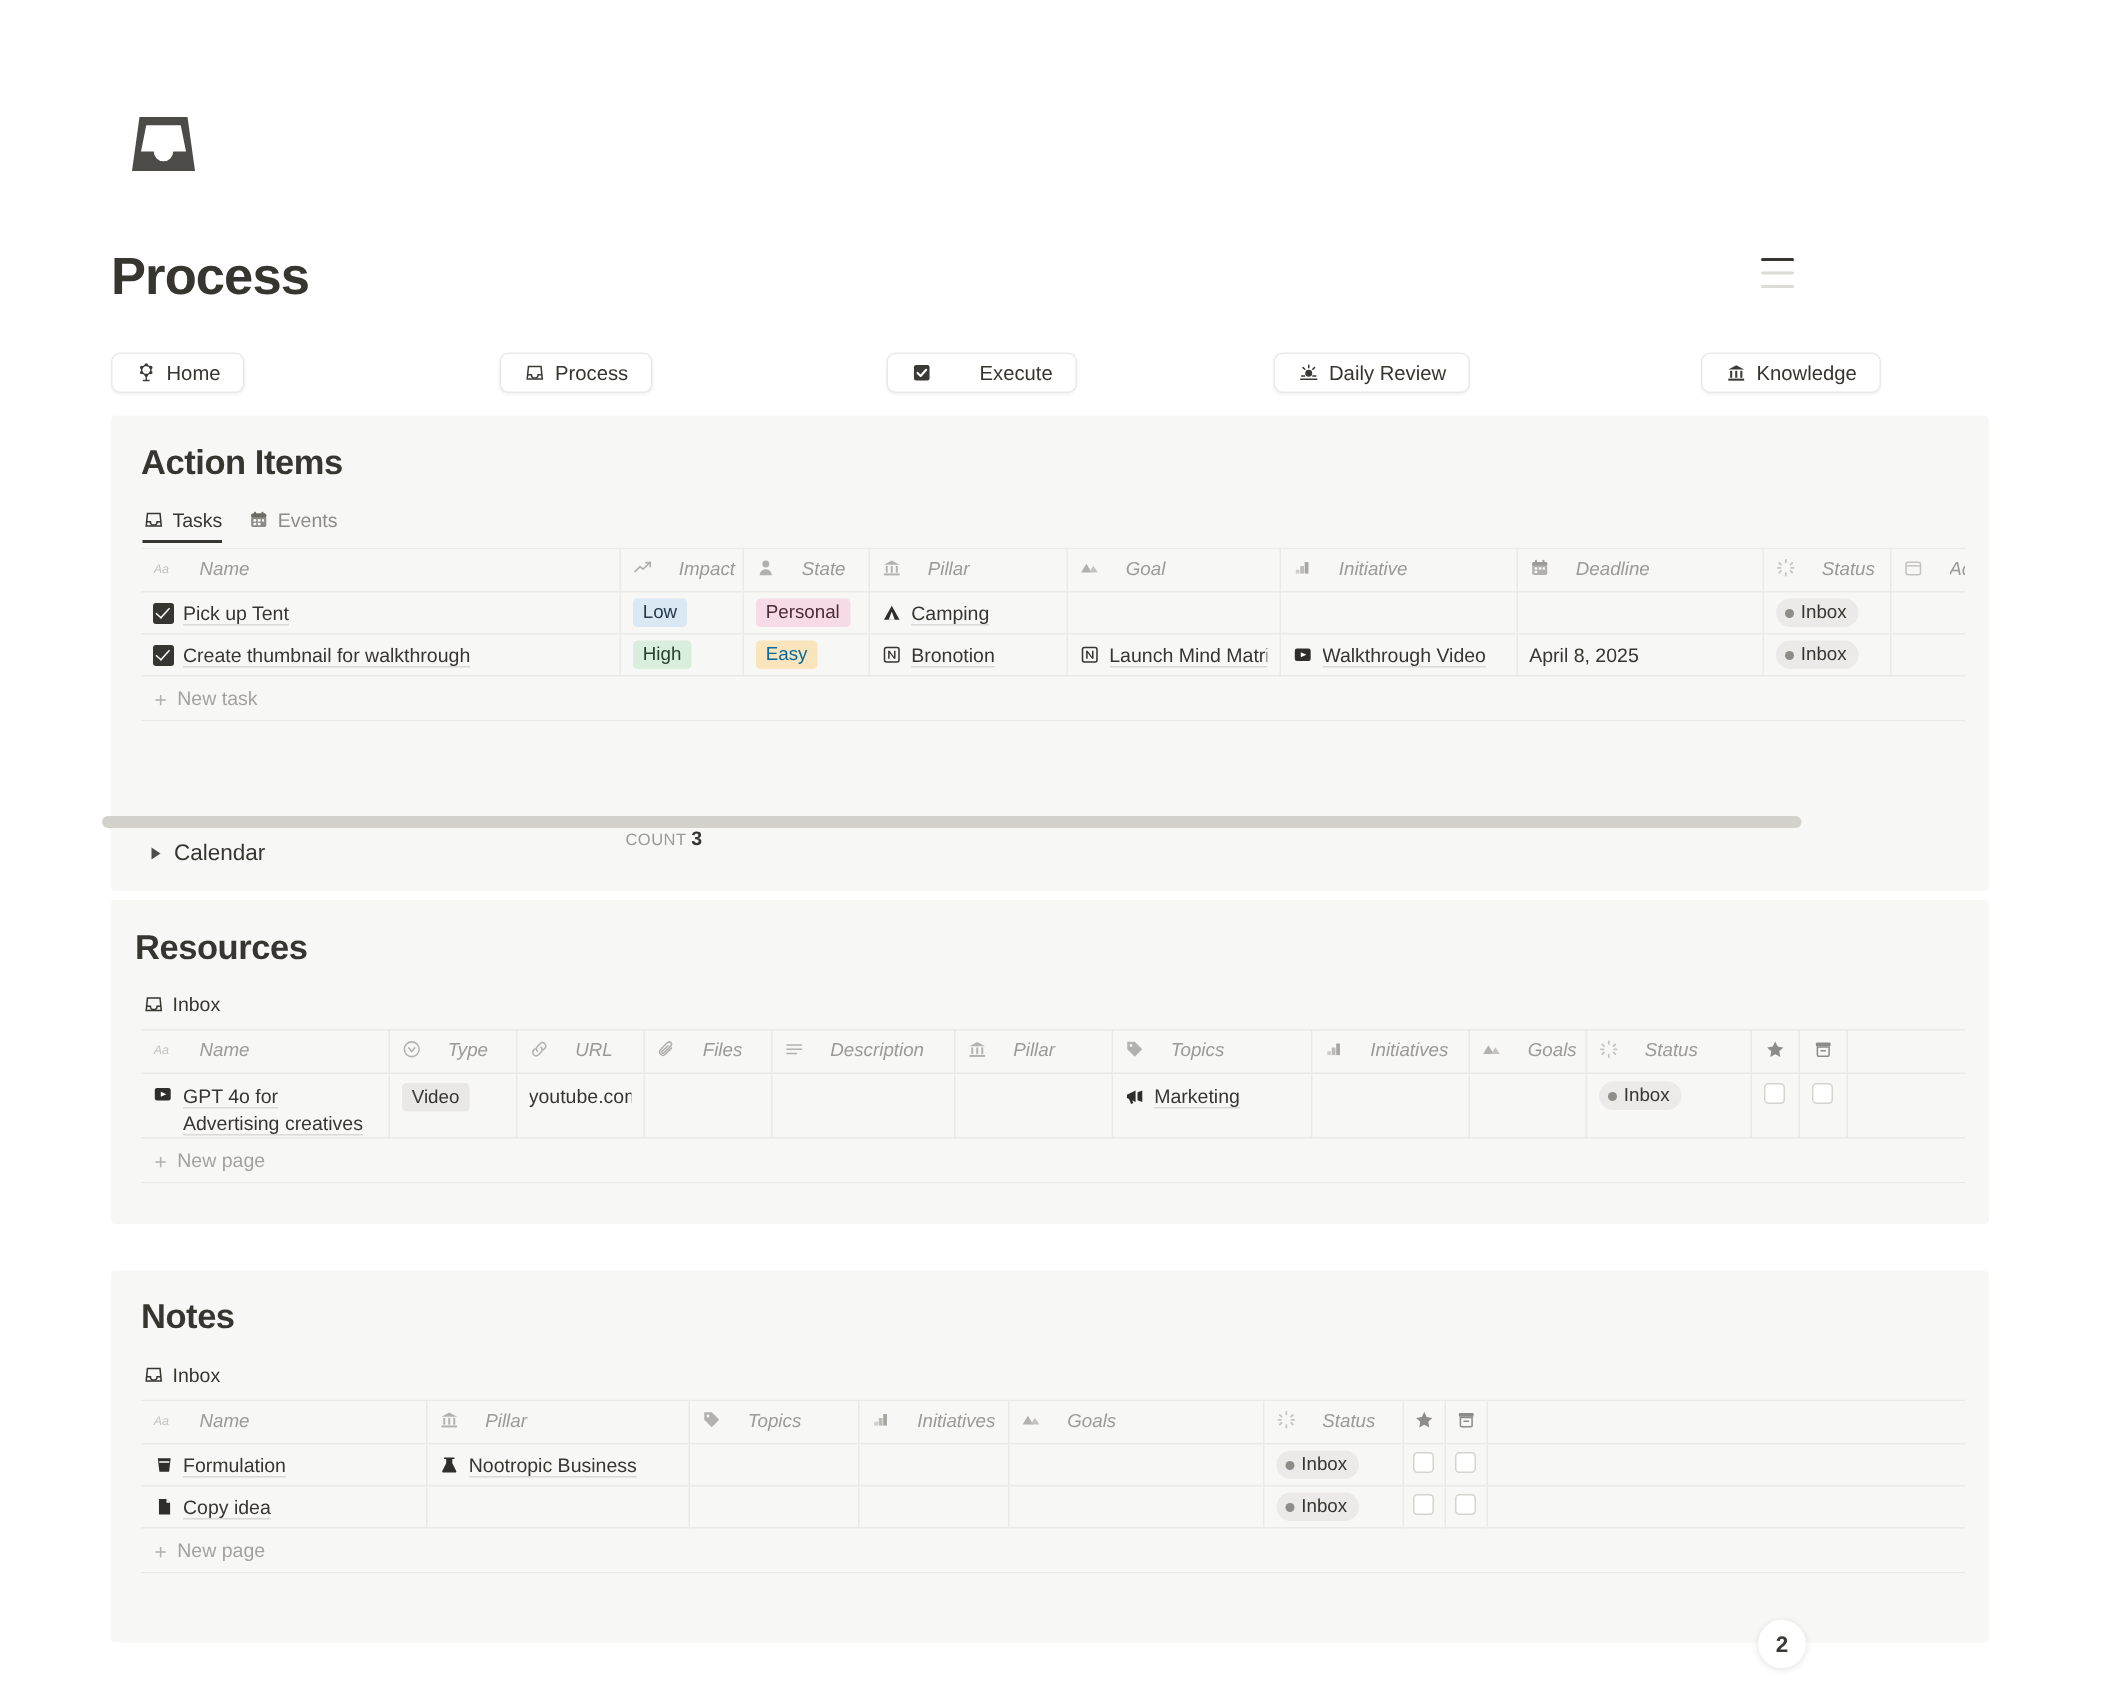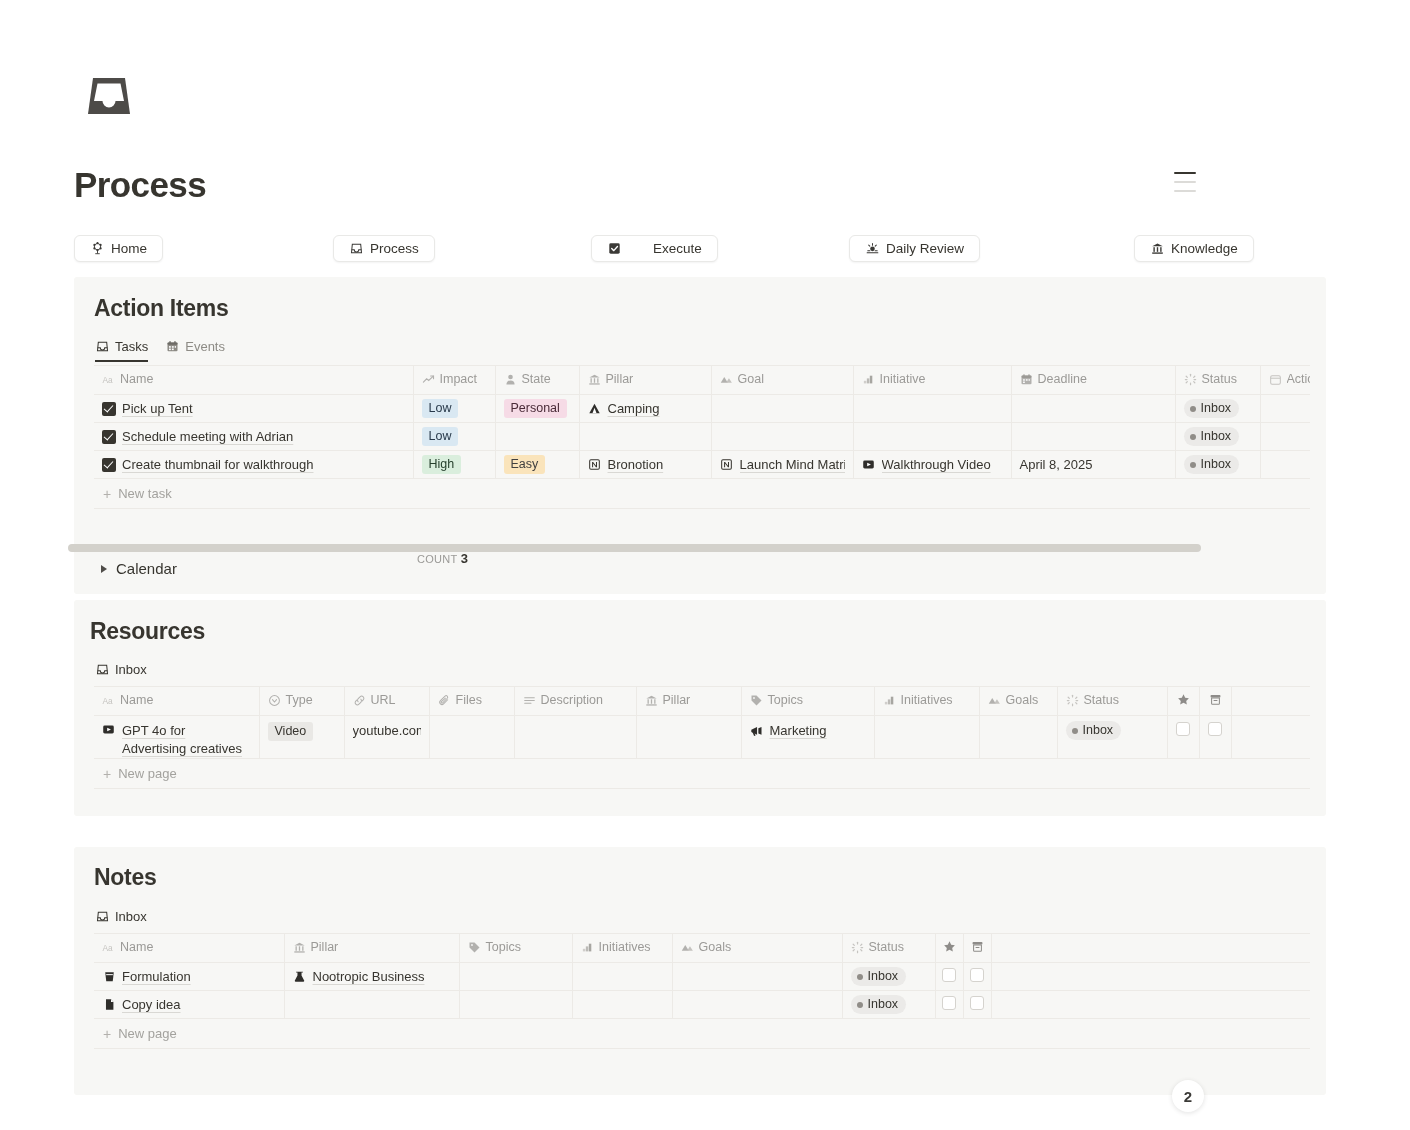--- a/index.html
+++ b/index.html
@@ -73,21 +73,21 @@
     border-bottom: 1px solid #eceae6;
     text-align: left; padding: 0 8px;
     font-size: 13px; font-weight: 400;
     vertical-align: middle;
     overflow: hidden;
   }
   .tbl thead th {
     height: 29px; color: #9b9a97; font-size: 12.5px;
     border-top: 1px solid #eceae6;
   }
-  .tbl thead th .hd { display: inline-flex; align-items: flex-end; gap: 5px; white-space: nowrap; }
+  .tbl thead th .hd { display: inline-flex; align-items: flex-start; gap: 18px; white-space: nowrap; font-style: italic; }
   .tbl thead th .glyph { width: 13px; height: 13px; display: inline-flex; align-items: center; justify-content: center; opacity: .75; }
   .tbl tbody td { height: 28px; color: #37352f; }
   .tbl tbody td.tall { height: 38px; }
   .cellwrap { display: flex; align-items: center; gap: 6px; min-width: 0; }
   .cellwrap .glyph { flex: 0 0 auto; width: 14px; height: 14px; display: inline-flex; align-items: center; justify-content: center; }
   .titlecell { display: flex; align-items: flex-start; gap: 7px; }
   .titlecell .glyph { flex: 0 0 auto; margin-top: 1px; }
   .titletext { text-decoration: underline; text-decoration-color: #d9d8d4; text-underline-offset: 3px; line-height: 18px; }
   .nowrapclip { white-space: nowrap; overflow: hidden; }
 
@@ -104,21 +104,21 @@
   }
 
   
   .pill {
     display: inline-block; padding: 1px 7px; border-radius: 3px;
     font-size: 12.5px; line-height: 17px; white-space: nowrap;
   }
   .pill.blue { background: #d9e8f2; color: #28394a; }
   .pill.green { background: #daeedd; color: #27402d; }
   .pill.pink { background: #f6dbe6; color: #4a2b38; }
-  .pill.yellow { background: #fae4bb; color: #404040; }
+  .pill.yellow { background: #fae4bb; color: #0369a1; }
   .pill.gray { background: #e9e8e5; color: #37352f; }
   .status-pill {
     display: inline-flex; align-items: center; gap: 5px;
     background: #ebeae8; border-radius: 10px; padding: 1px 8px 1px 6px;
     font-size: 12.5px; line-height: 17px; color: #37352f;
   }
   .status-dot { width: 6px; height: 6px; border-radius: 50%; background: #908d88; }
 
   
   .newrow {
@@ -405,39 +405,20 @@
             <td></td>
             <td></td>
             <td></td>
             <td><span class="status-pill">
                   <span class="status-dot"></span>
                   <span>Inbox</span>
                 </span></td>
             <td></td>
           </tr>
 
-          <tr>
-            <td>
-                <span class="cellwrap">
-                  <span class="chk"></span>
-                  <span class="titletext">Schedule meeting with Adrian</span>
-                </span>
-              </td>
-            <td><span class="pill blue">Low</span></td>
-            <td></td>
-            <td></td>
-            <td></td>
-            <td></td>
-            <td></td>
-            <td><span class="status-pill">
-                  <span class="status-dot"></span>
-                  <span>Inbox</span>
-                </span></td>
-            <td></td>
-          </tr>
 
           <tr>
             <td>
                 <span class="cellwrap">
                   <span class="chk"></span>
                   <span class="titletext">Create thumbnail for walkthrough</span>
                 </span>
               </td>
             <td><span class="pill green">High</span></td>
             <td><span class="pill yellow">Easy</span></td>

